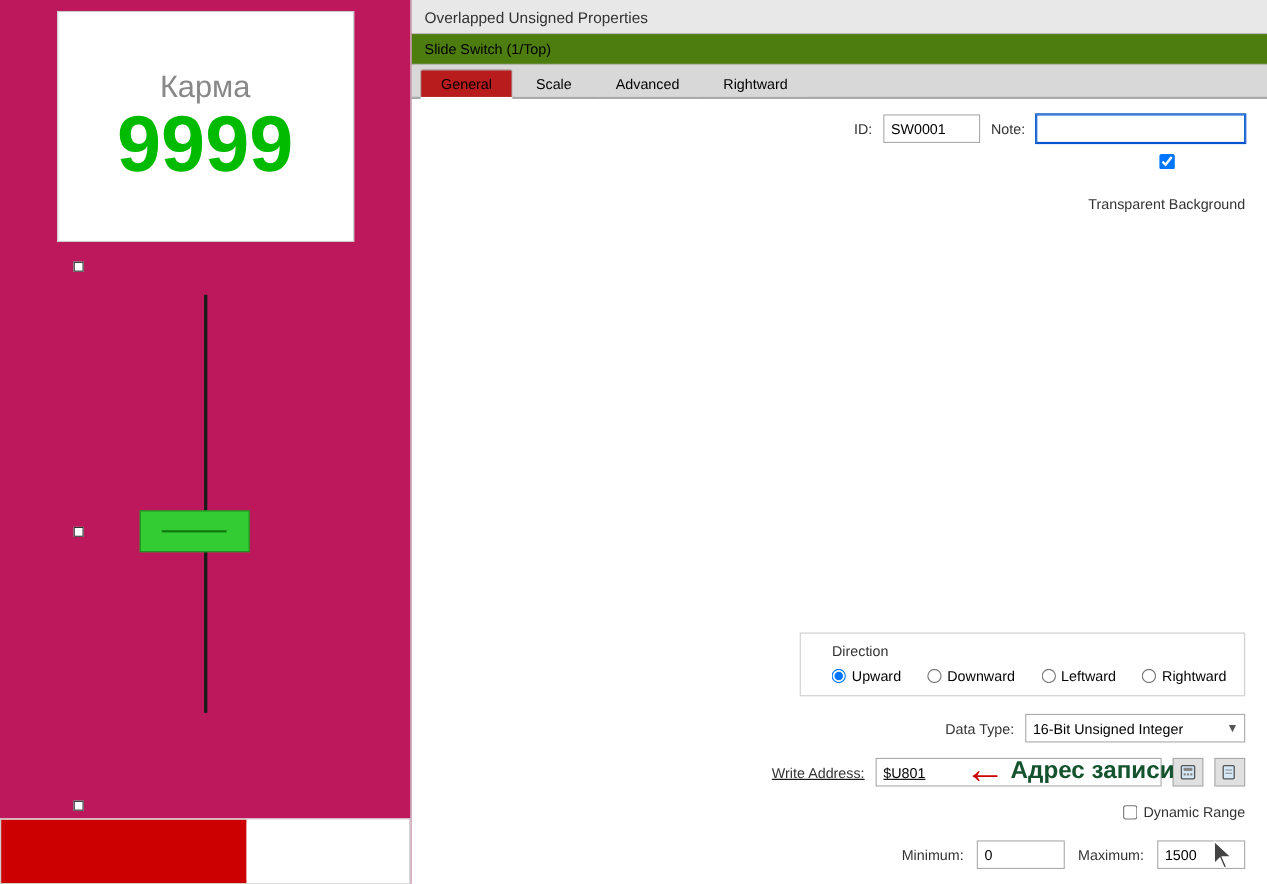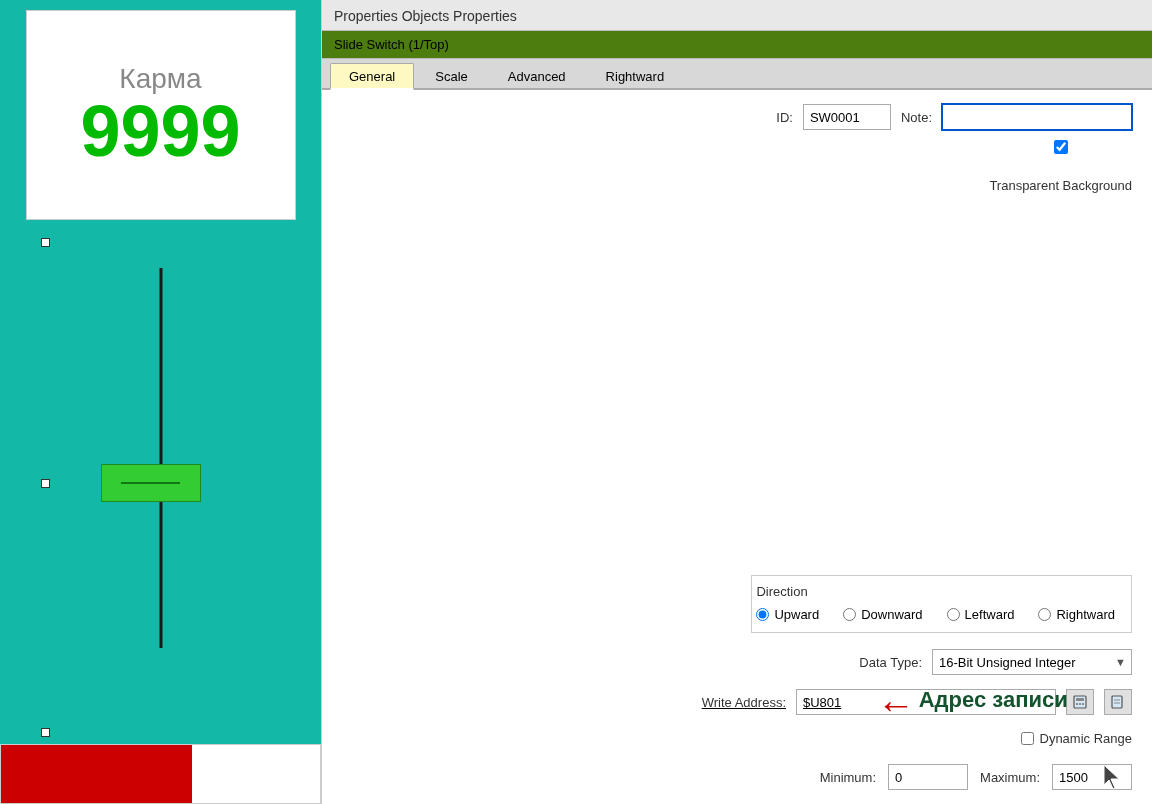--- a/index.html
+++ b/index.html
@@ -8,23 +8,23 @@
       font-size: 13px;
       background: #f0f0f0;
       display: flex;
       width: 1152px;
       height: 804px;
       overflow: hidden;
     }
 
     
     .left-panel {
-      width: 322px;
+      width: 374px;
       height: 804px;
-      background: #14b8a6;
+      background: #be185d;
       border-right: 1px solid #ccc;
       display: flex;
       flex-direction: column;
       align-items: center;
       padding-top: 10px;
       position: relative;
     }
 
     .karma-card {
       width: 270px;
@@ -156,21 +156,21 @@
       cursor: pointer;
       border: 1px solid transparent;
       border-bottom: none;
       background: #d8d8d8;
       font-size: 13px;
       margin-right: 2px;
       border-radius: 2px 2px 0 0;
     }
 
     .tab.active {
-      background: #fef9c3;
+      background: #b91c1c;
       border-color: #aaa;
       border-bottom: 2px solid white;
       margin-bottom: -2px;
     }
 
     
     .content-area {
       background: white;
       flex: 1;
       padding: 14px 20px;
@@ -222,21 +222,21 @@
     }
 
     .checkbox-row input[type=checkbox] {
       width: 14px;
       height: 14px;
     }
 
     
     .direction-group {
       border: 1px solid #ccc;
-      padding: 8px 16px 10px 4px;
+      padding: 8px 16px 10px 28px;
       margin-top: 80px;
     }
 
     .direction-legend {
       font-size: 13px;
       margin-bottom: 8px;
       color: #333;
     }
 
     .radio-row {
@@ -374,21 +374,21 @@
       <div class="handle"></div>
     </div>
   </div>
 
   <div class="bottom-red-bar">
     <div class="red-fill"></div>
   </div>
 </div>
 
 <div class="right-panel">
-  <div class="panel-title">Properties Objects Properties</div>
+  <div class="panel-title">Overlapped Unsigned Properties</div>
   <div class="object-bar">Slide Switch (1/Top)</div>
 
   <div class="tabs">
     <div class="tab active">General</div>
     <div class="tab">Scale</div>
     <div class="tab">Advanced</div>
     <div class="tab">Rightward</div>
   </div>
 
   <div class="content-area">

